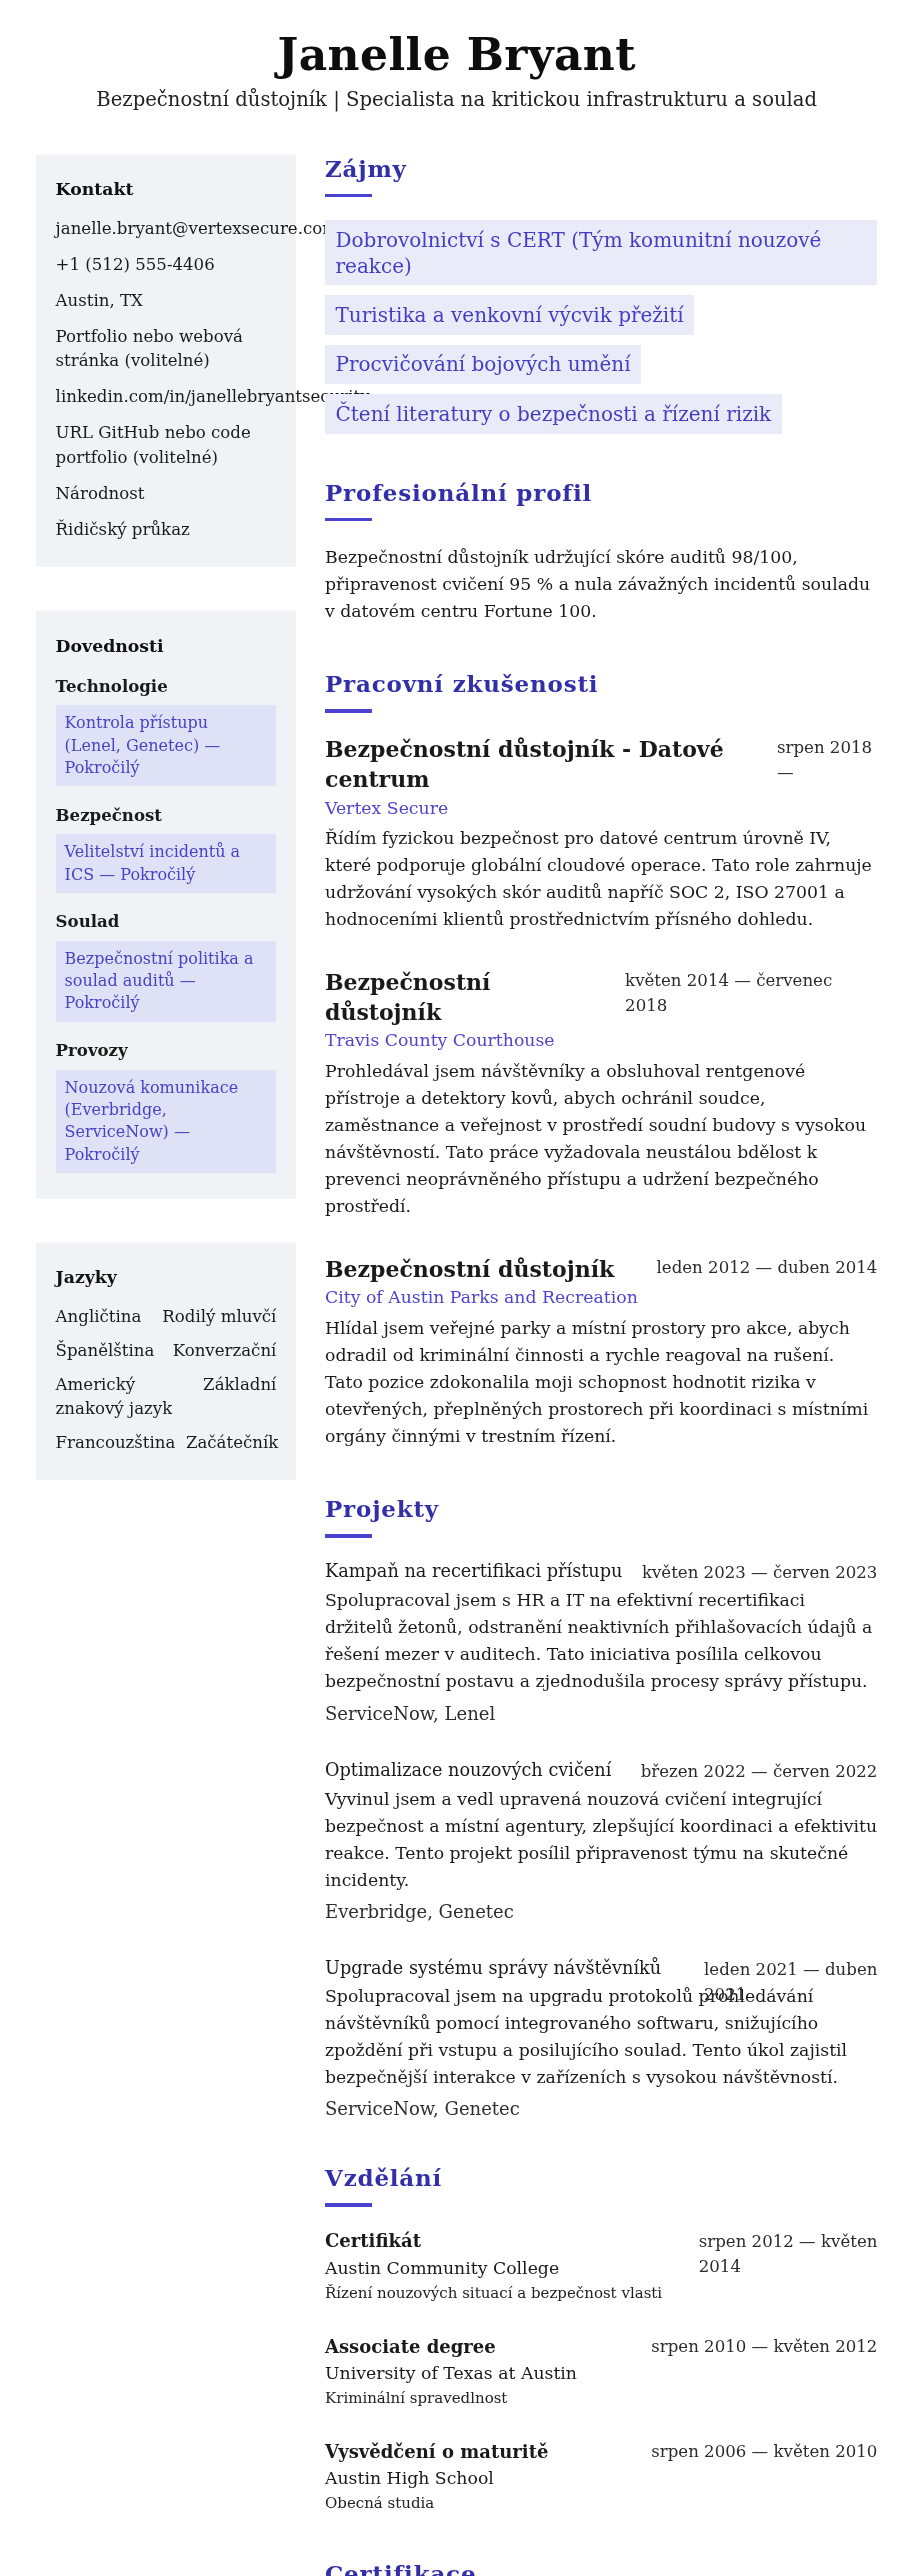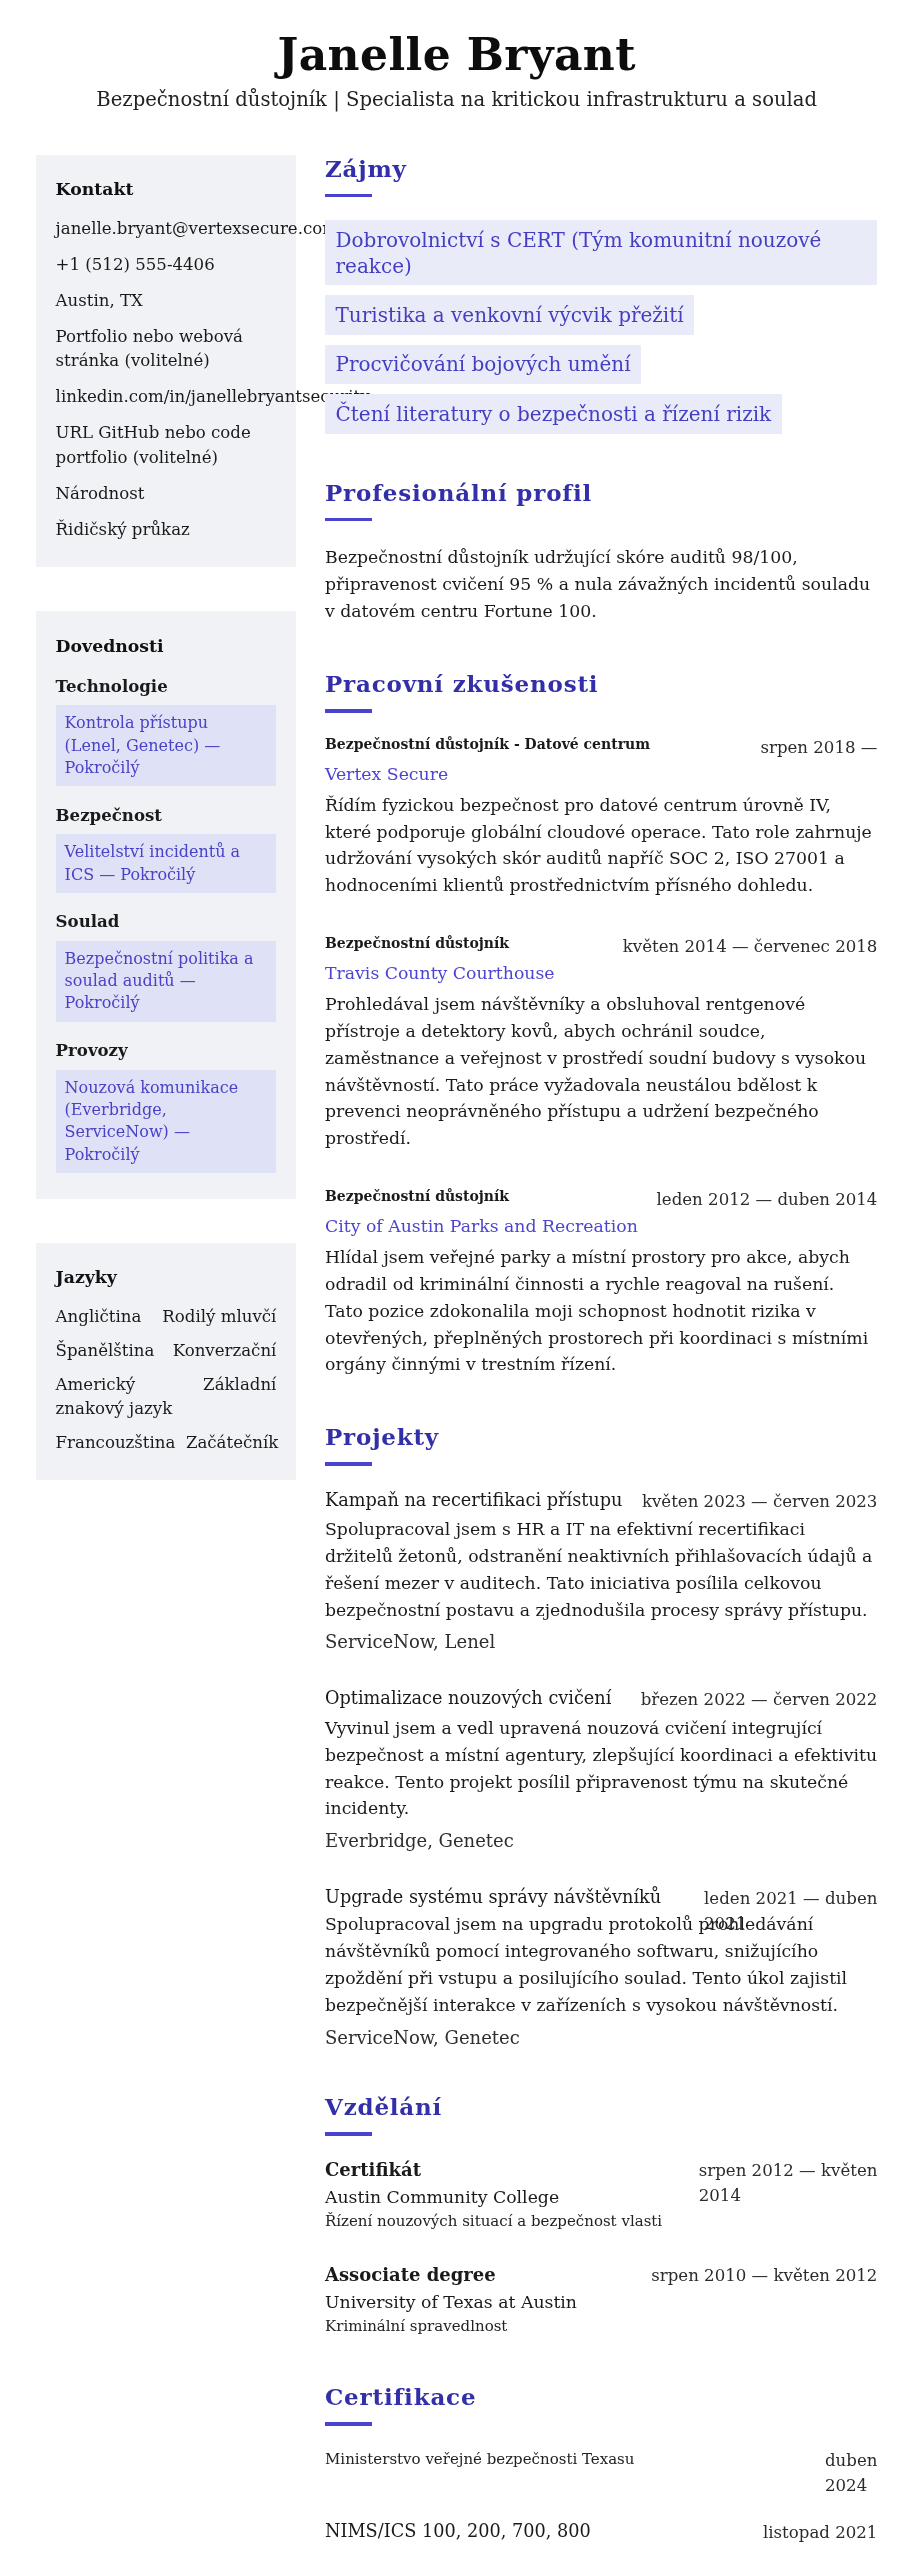--- a/index.html
+++ b/index.html
@@ -122,21 +122,21 @@
   .entry { margin-bottom: 35px; }
   .entry:last-child { margin-bottom: 0; }
   .entry-head {
     display: flex;
     justify-content: space-between;
     align-items: flex-start;
     gap: 13.5px;
     margin-bottom: 1.5px;
   }
   .entry-title {
-    font-size: 14px;
+    font-size: 22px;
     font-weight: bold;
     margin: 0;
     line-height: 1.35;
   }
   .entry-title.plain { font-weight: normal; font-size: 17.7px; }
   .date {
     font-size: 16.6px;
     color: #2b2b2b;
     flex: 0 1 auto;
     margin-left: auto;
@@ -345,20 +345,28 @@
 
         <div class="row-entry">
           <div class="row-left">
             <h3 class="row-title">Associate degree</h3>
             <p class="row-school">University of Texas at Austin</p>
             <p class="row-field">Kriminální spravedlnost</p>
           </div>
           <span class="date">srpen 2010 — květen 2012</span>
         </div>
 
+        <div class="row-entry">
+          <div class="row-left">
+            <h3 class="row-title">Vysvědčení o maturitě</h3>
+            <p class="row-school">Austin High School</p>
+            <p class="row-field">Obecná studia</p>
+          </div>
+          <span class="date">srpen 2006 — květen 2010</span>
+        </div>
       </div>
 
       <div class="section">
         <h2 class="section-heading">Certifikace</h2>
         <div class="rule"></div>
 
         <div class="row-entry" style="margin-bottom:21px">
           <div class="row-left" style="max-width:459px">
             <p class="row-field">Ministerstvo veřejné bezpečnosti Texasu</p>
           </div>

